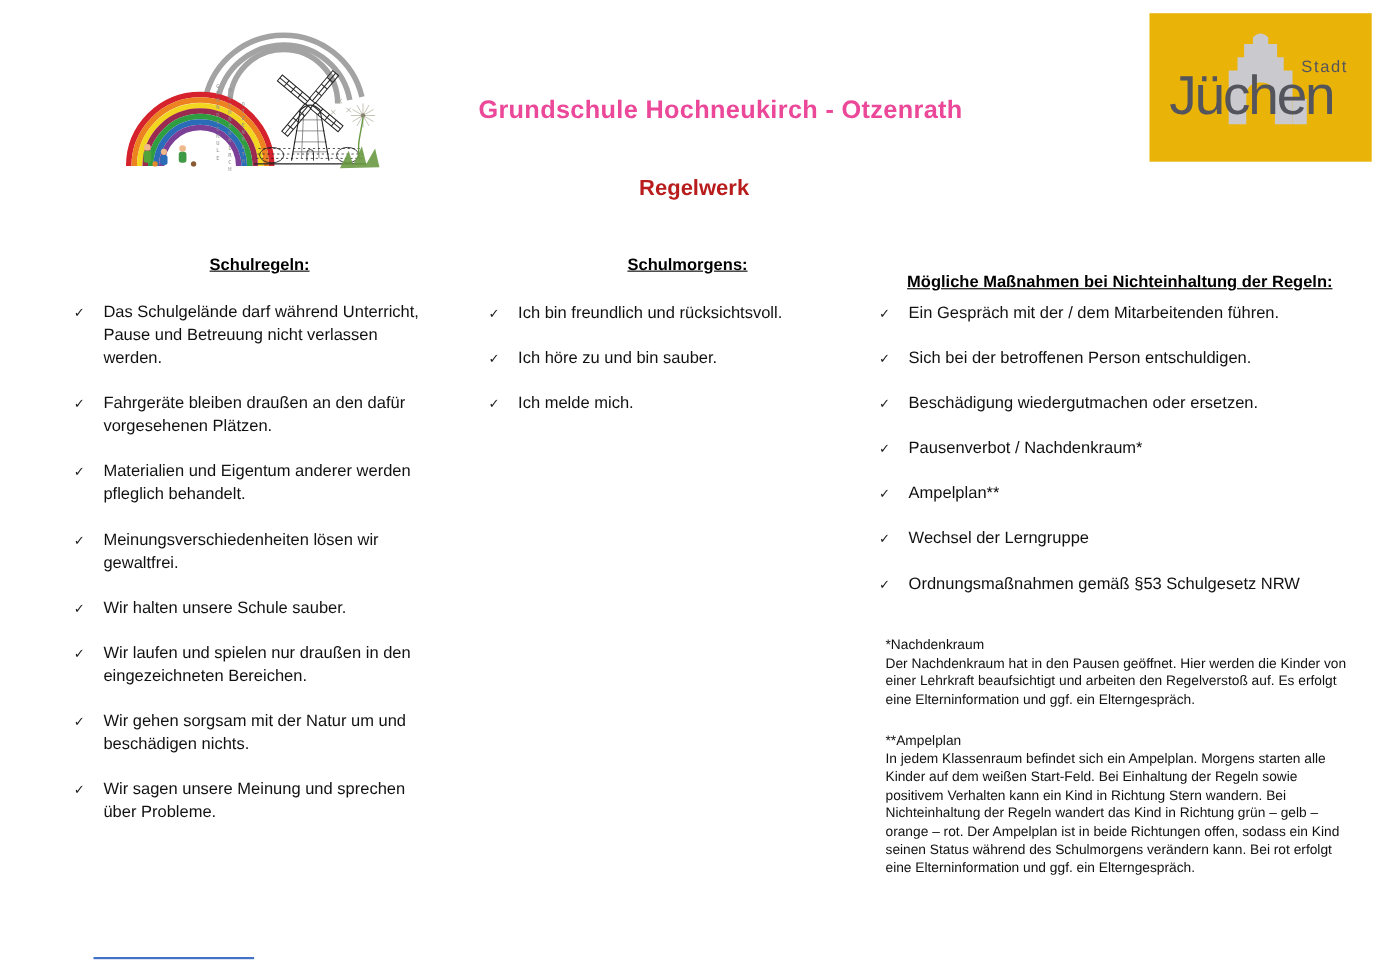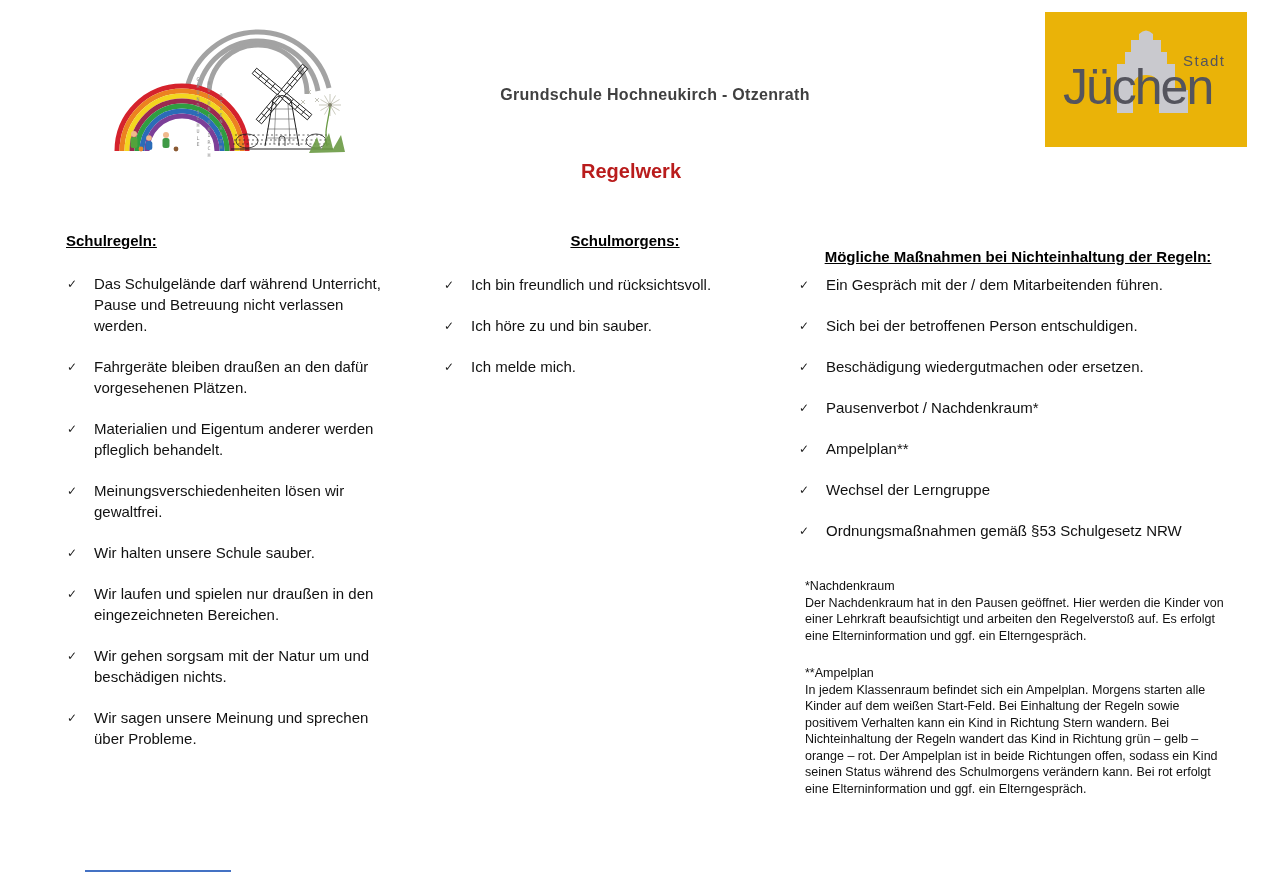--- a/index.html
+++ b/index.html
@@ -16,21 +16,21 @@
     font-size:5px; line-height:6px; letter-spacing:0.5px; color:#8f8f8f;
     font-family:"DejaVu Sans Mono",monospace;
   }
   .arc-text.l1 { left:92px;  top:68px; }
   .arc-text.l2 { left:103px; top:72px; }
   .arc-text.l3 { left:115px; top:84px; }
 
   
   .main-title {
     position:absolute; left:355px; top:86px; width:600px; text-align:center;
-    font-size:16px; font-weight:bold; color:#404040; letter-spacing:0.3px;
+    font-size:23px; font-weight:bold; color:#ec4899; letter-spacing:0.3px;
   }
   .doc-title {
     position:absolute; left:481px; top:160px; width:300px; text-align:center;
     font-size:20px; font-weight:bold; color:#b91c1c;
   }
 
   
   .city-logo { position:absolute; left:1045px; top:12px; width:202px; height:135px; background:#eab308; }
   .city-logo svg { position:absolute; left:0; top:0; }
   .city-name {
@@ -40,21 +40,21 @@
   .city-stadt {
     position:absolute; left:138px; top:40px; font-size:15px; letter-spacing:1.5px;
     color:#54545d;
   }
 
   
   .col-heading {
     position:absolute; font-size:15px; font-weight:bold; color:#000;
     text-decoration:underline;
   }
-  #h1 { left:66px;  top:232px; width:340px; text-align:left; }
+  #h1 { left:66px;  top:232px; width:340px; text-align:center; }
   #h2 { left:455px; top:232px; width:340px; text-align:center; }
   #h3 { left:795px; top:232px; width:446px; text-align:center; white-space:nowrap;margin-top:16px; }
 
   
   .rule-list { position:absolute; list-style:none; margin:0; padding:0; }
   .rule-list li {
     position:relative; padding-left:28px; margin-bottom:20px;
     font-size:15px; line-height:21px; color:#111;
   }
   .rule-list li .txt { white-space:pre-line; }

